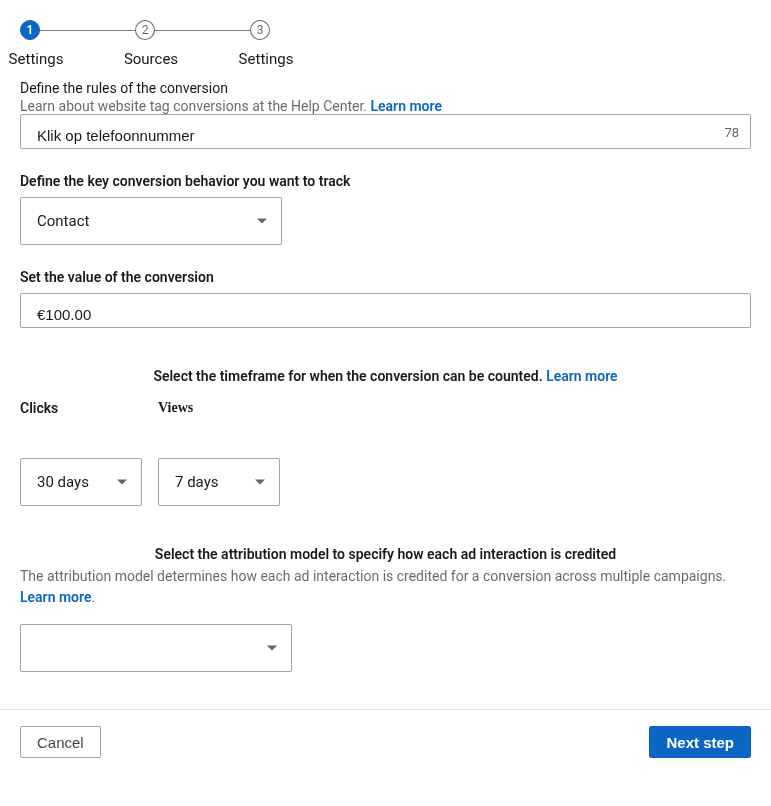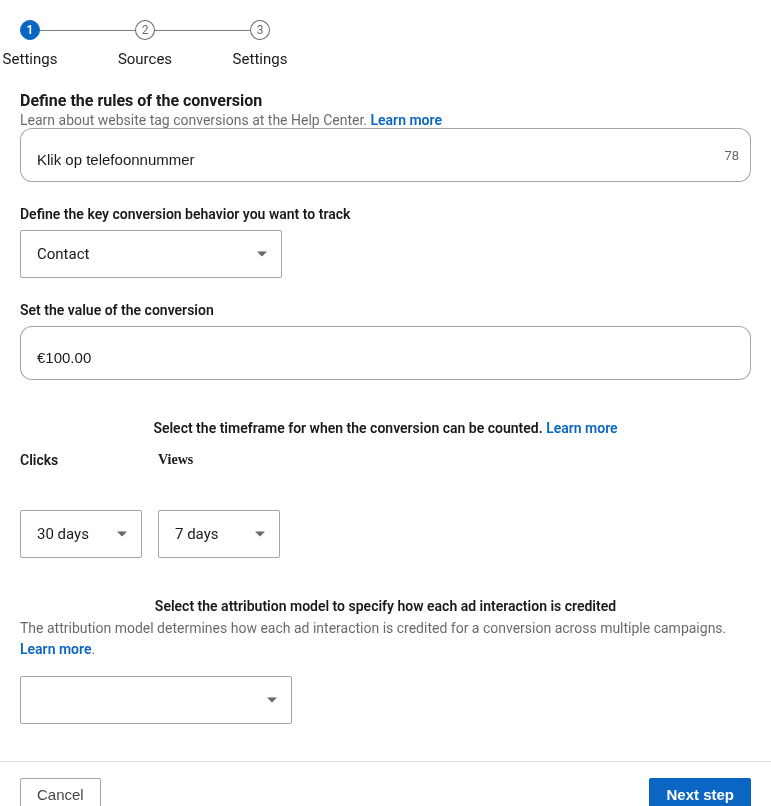--- a/index.html
+++ b/index.html
@@ -56,30 +56,30 @@
       width: 95px;
       height: 1px;
       background: rgba(0,0,0,0.5);
     }
     .step-label {
       margin-top: 10px;
       font-size: 15px;
       color: rgba(0,0,0,0.9);
       position: absolute;
       top: 20px;
-      left: 10px;
+      left: 16px;
       transform: translateX(-50%);
       white-space: nowrap;
     }
     
     .section-title {
-      font-size: 16px;
-      font-weight: 700;
-      color: rgba(0,0,0,0.9);
-      margin-top: 51px;
+      font-size: 14px;
+      font-weight: 400;
+      color: rgba(0,0,0,0.9);
+      margin-top: 40px;
     }
     .section-sub {
       font-size: 14px;
       color: rgba(0,0,0,0.6);
       margin-top: 2px;
     }
     .link {
       color: #0a66c2;
       font-weight: 600;
       cursor: pointer;
@@ -94,23 +94,23 @@
     }
     .field-label.first {
       margin-top: 34px;
     }
     .text-input-wrap {
       position: relative;
       width: 100%;
     }
     .text-input {
       width: 100%;
-      height: 54px;
+      height: 35px;
       border: 1px solid rgba(0,0,0,0.35);
-      border-radius: 12px;
+      border-radius: 2px;
       padding: 8px 48px 0 16px;
       font-size: 15px;
       color: rgba(0,0,0,0.9);
       background: #fff;
     }
     .char-count {
       position: absolute;
       right: 12px;
       top: 50%;
       transform: translateY(-50%);

